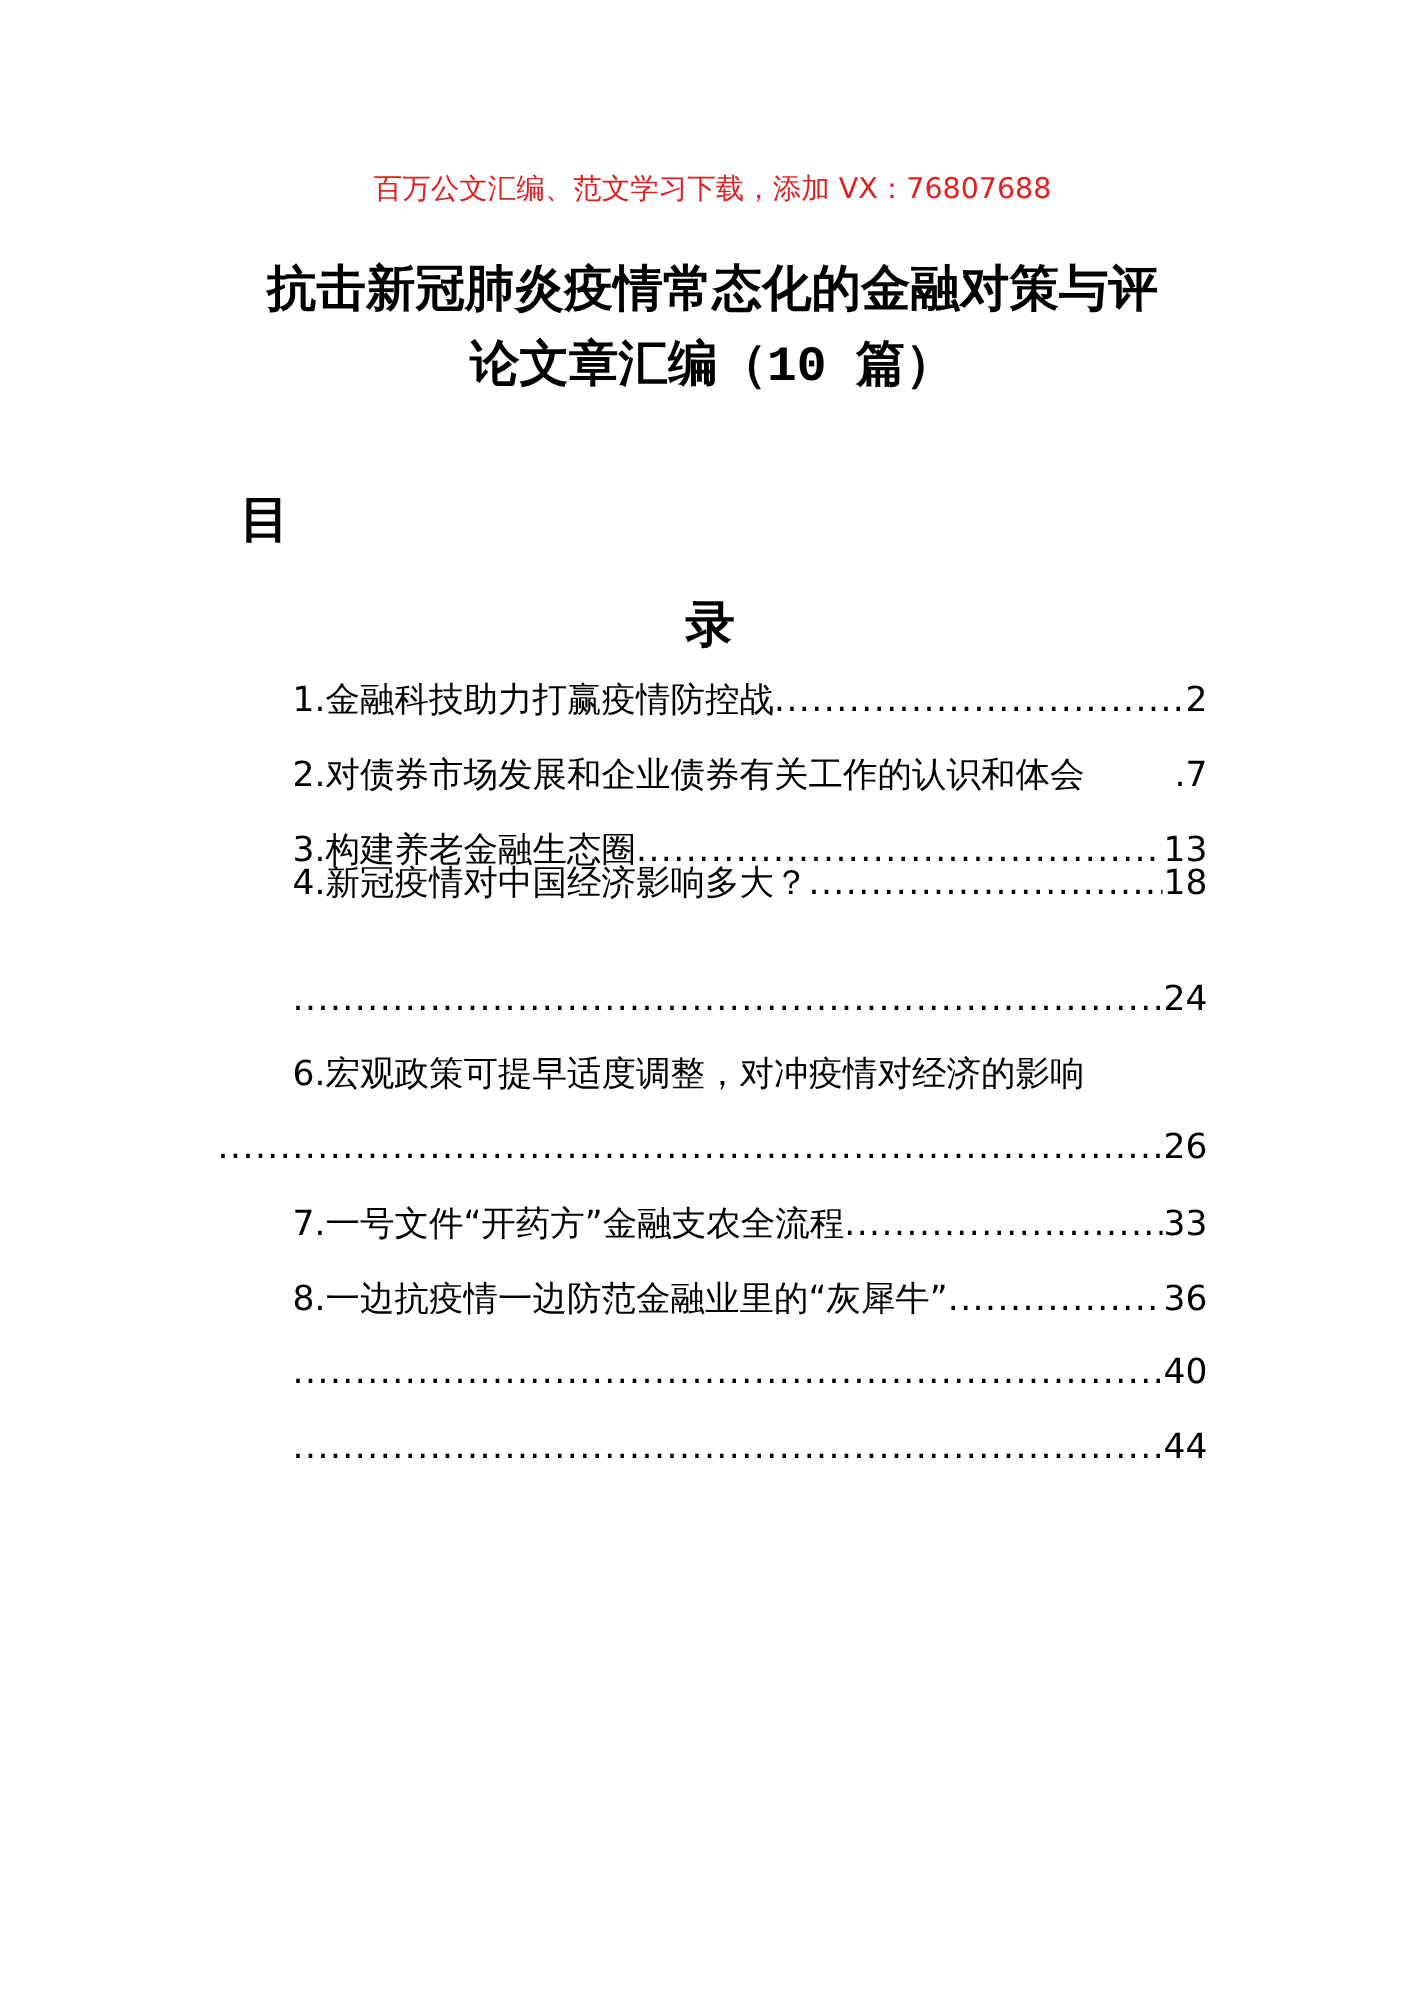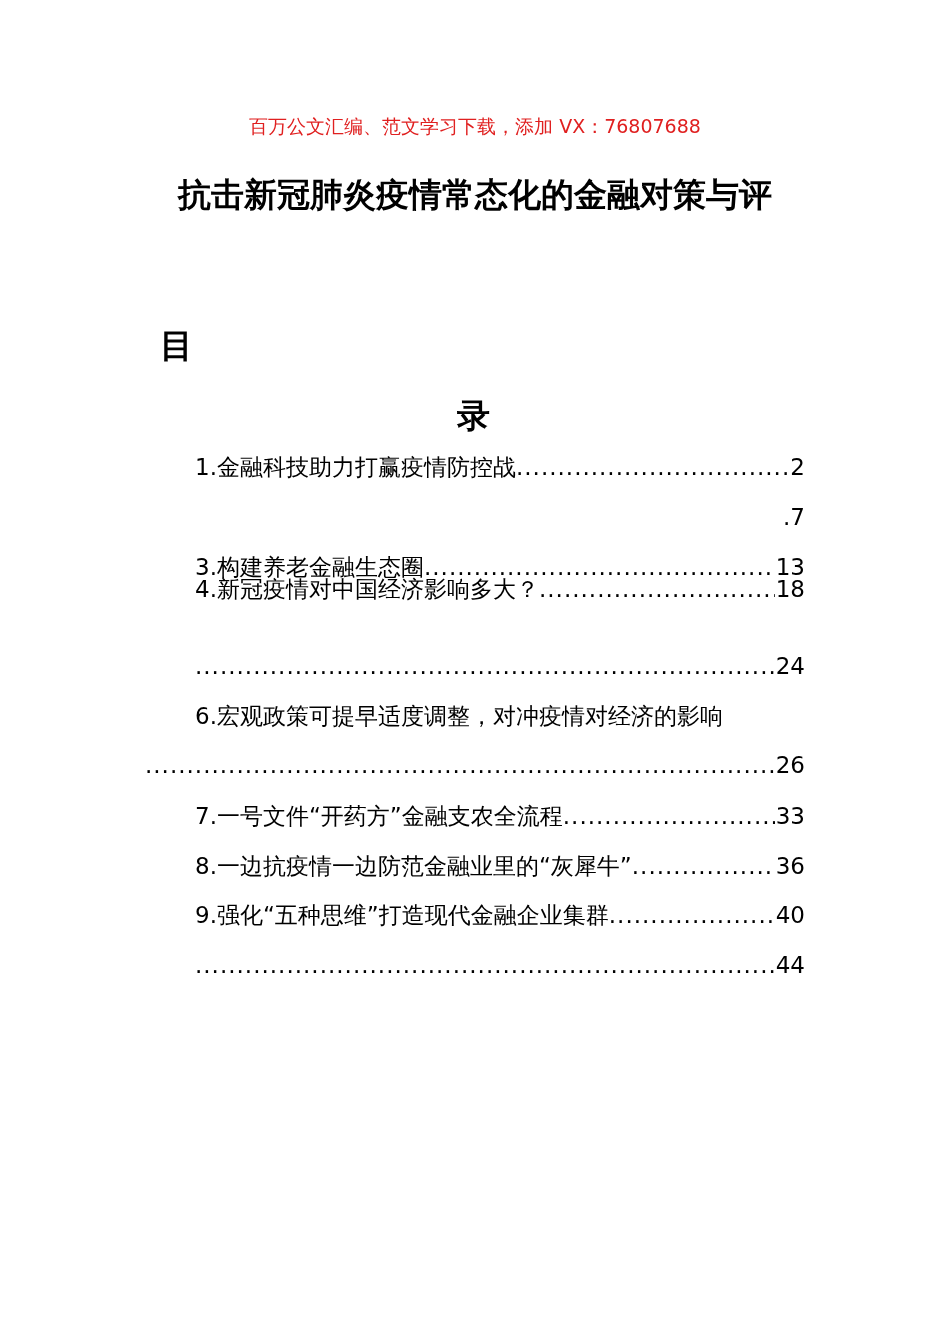--- a/index.html
+++ b/index.html
@@ -26,21 +26,21 @@
       line-height: 28px;
       letter-spacing: 0px;
       margin-top: 28px;
     }
     .doc-title {
       position: absolute;
       top: 170px;
       left: 150px;
       width: 650px;
       text-align: center;
-      font-family: Liberation Sans, sans-serif;
+      font-family: Liberation Mono, monospace;
       font-weight: bold;
       font-size: 33px;
       line-height: 50px;
     }
     .doc-title .t-line {
       display: block;
       white-space: nowrap;
     }
     .toc-head-1 {
       position: absolute;
@@ -101,32 +101,34 @@
       align-items: flex-end;
     }
   </style>
 </head>
 <body>
 
 <div class="header-note">百万公文汇编、范文学习下载，添加 VX：76807688</div>
 
 <div class="doc-title">
   <span class="t-line">抗击新冠肺炎疫情常态化的金融对策与评</span>
+  <span class="t-line">论文章汇编（10 篇）</span>
 </div>
 
 <div class="toc-head-1">目</div>
 <div class="toc-head-2">录</div>
 
 <div class="toc">
   <div class="toc-row" style="top:449px">
     <span class="label">1.金融科技助力打赢疫情防控战</span>
     <span class="leader"></span>
     <span class="page">2</span>
   </div>
   <div class="toc-row wrap-first" style="top:499px">
+    <span class="label">2.对债券市场发展和企业债券有关工作的认识和体会</span>
     <span class="leader"></span>
     <span class="page">.7</span>
   </div>
   <div class="toc-row" style="top:549px">
     <span class="label">3.构建养老金融生态圈</span>
     <span class="leader"></span>
     <span class="page">13</span>
   </div>
   <div class="toc-row" style="top:571px">
     <span class="label">4.新冠疫情对中国经济影响多大？</span>
@@ -151,21 +153,20 @@
     <span class="label">7.一号文件“开药方”金融支农全流程</span>
     <span class="leader"></span>
     <span class="page">33</span>
   </div>
   <div class="toc-row" style="top:848px">
     <span class="label">8.一边抗疫情一边防范金融业里的“灰犀牛”</span>
     <span class="leader"></span>
     <span class="page">36</span>
   </div>
   <div class="toc-row" style="top:897px">
-    <span class="label">9.强化“五种思维”打造现代金融企业集群</span>
     <span class="leader"></span>
     <span class="page">40</span>
   </div>
   <div class="toc-row" style="top:947px">
     <span class="leader"></span>
     <span class="page">44</span>
   </div>
 </div>
 
 </body></html>

